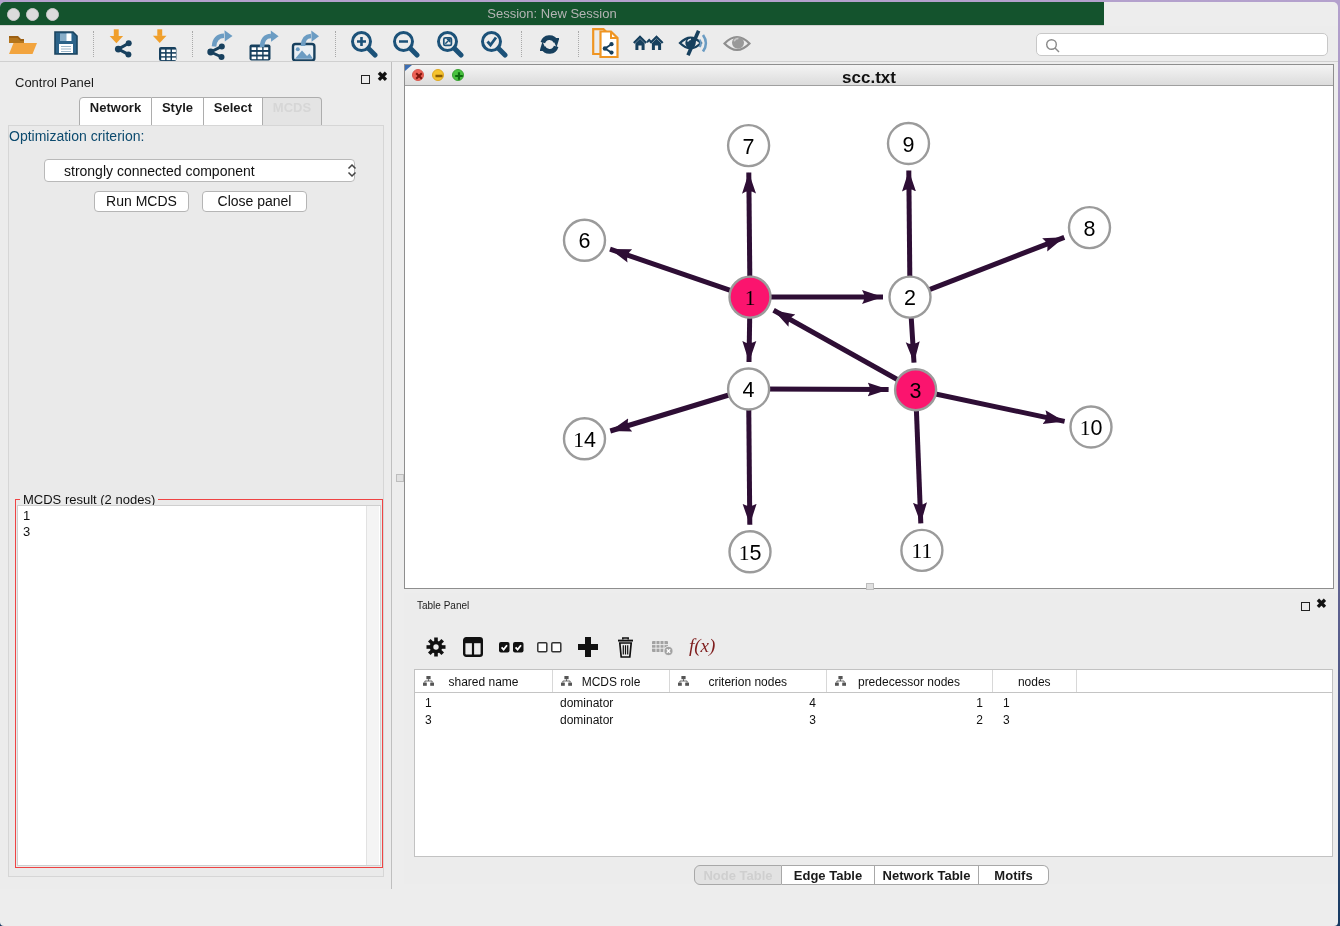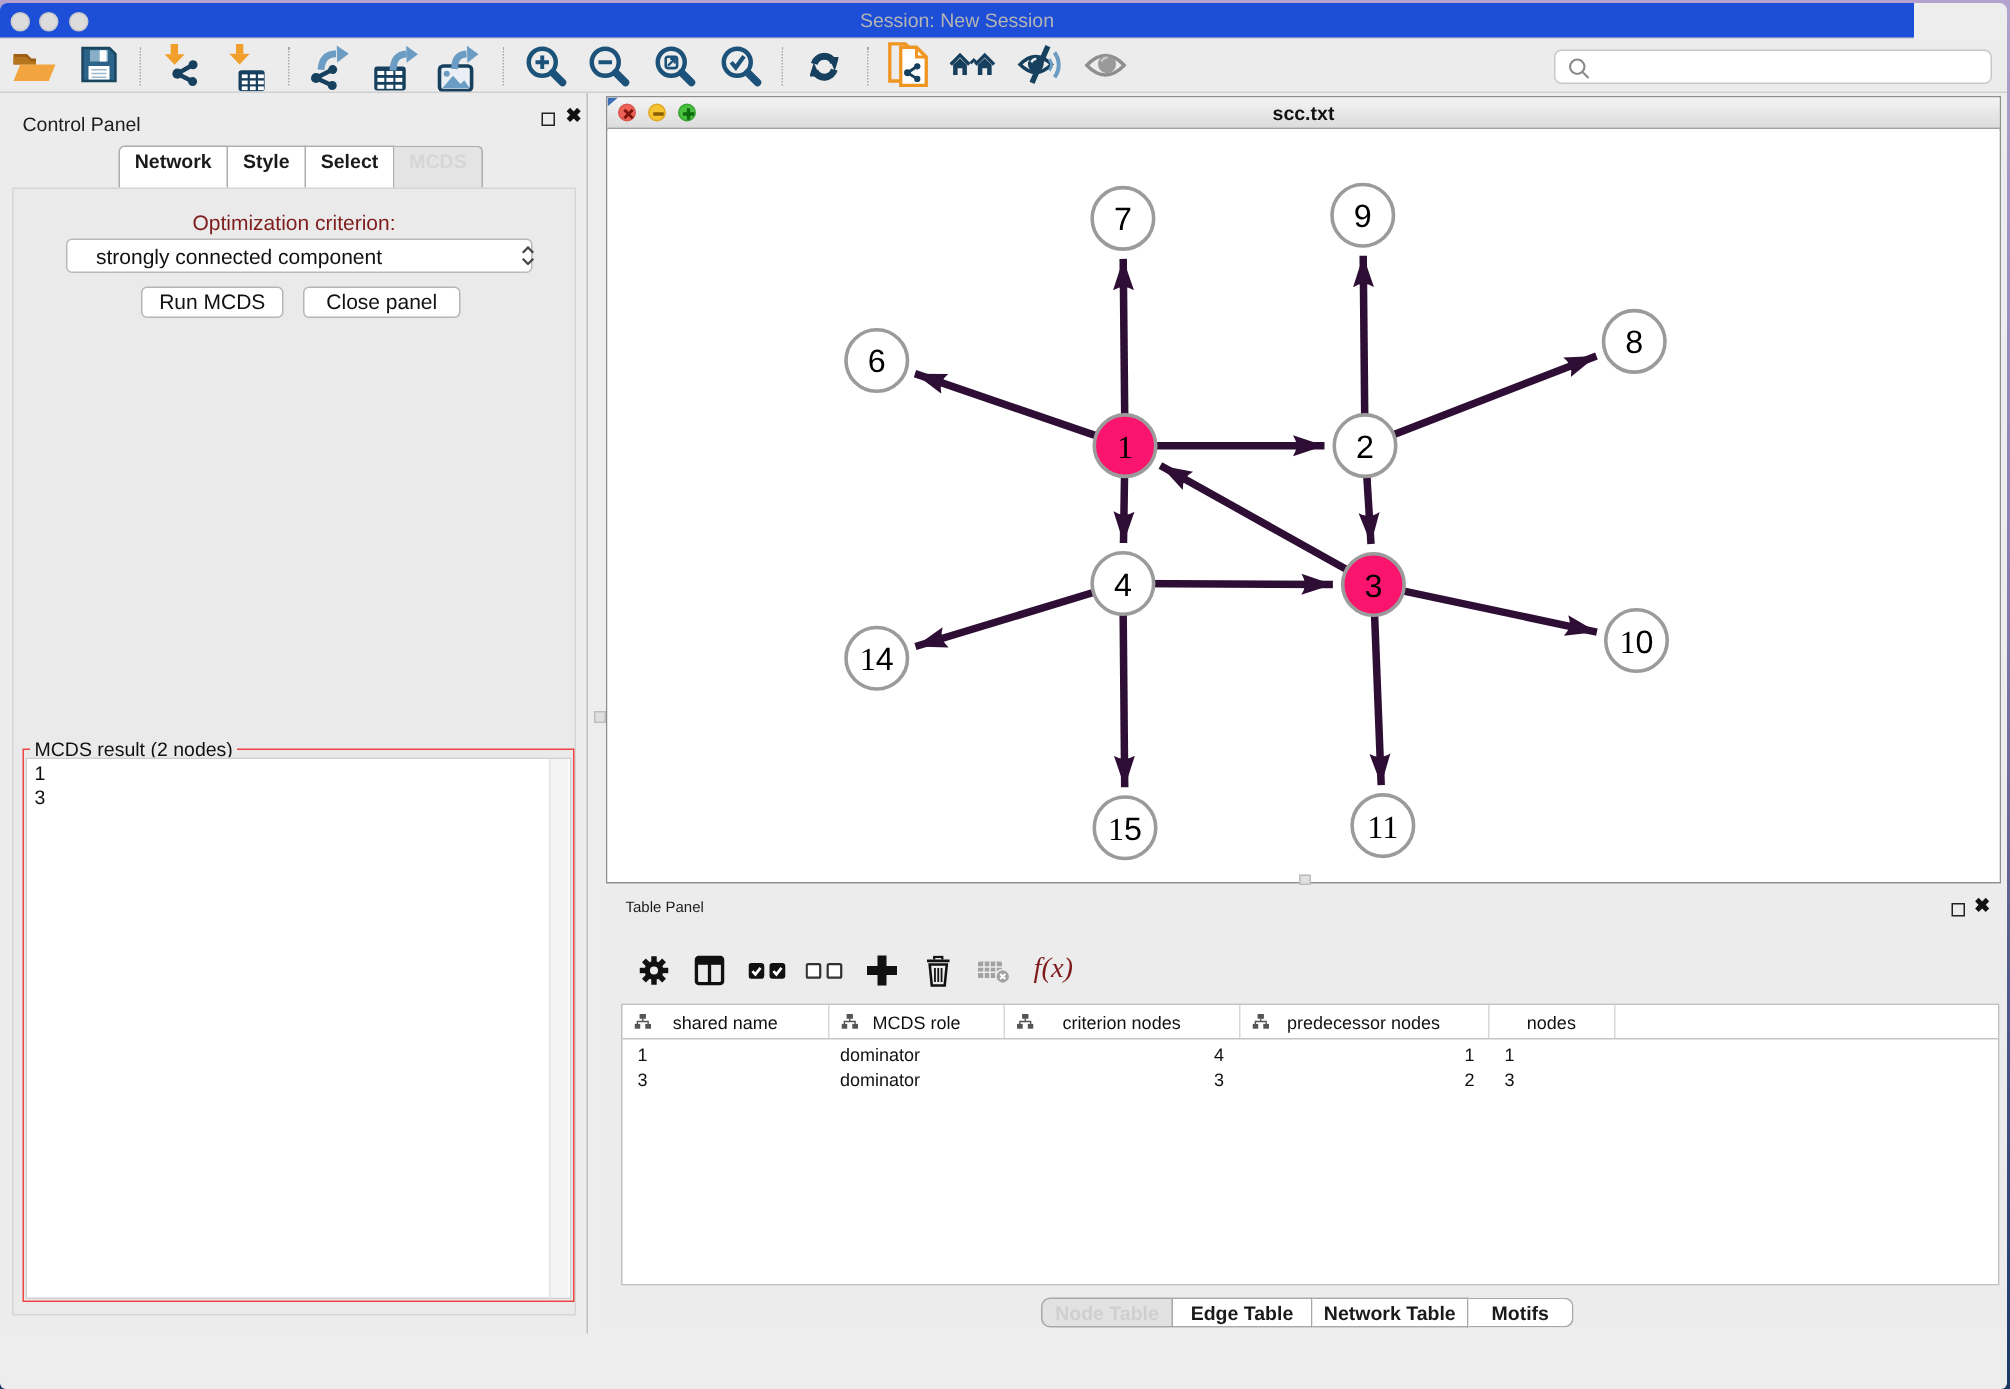--- a/index.html
+++ b/index.html
@@ -1,20 +1,20 @@
 <!DOCTYPE html>
 <html><head>
 <meta charset="utf-8">
 <style>
 * { margin:0; padding:0; box-sizing:border-box; }
 html,body { width:1340px; height:926px; overflow:hidden; }
 body { font-family:"Liberation Sans", sans-serif; background:linear-gradient(180deg,#b4a1cd 0%,#8d7fae 40%,#4c5584 75%,#173a62 100%); position:relative; }
 #app { position:absolute; left:0; top:2px; width:1338px; height:924px; background:#ededed; border-radius:5px 5px 4px 4px; overflow:hidden; }
 
-#titlebar { position:absolute; left:0; top:0; width:1276px; height:24px; background:#1d4ed8; border-bottom:1px solid #d1d1d1; }
+#titlebar { position:absolute; left:0; top:0; width:1104px; height:24px; background:#14532d; border-bottom:1px solid #d1d1d1; }
 .tl { position:absolute; top:5.5px; width:13px; height:13px; border-radius:50%; background:#dcdcdc; border:1px solid #c9c9c9; }
 #title-text { position:absolute; top:4px; width:100%; text-align:center; font-size:13px; color:#b4b4b4; }
 
 #toolbar { position:absolute; left:0; top:24px; width:1338px; height:36px; background:#ececec; border-bottom:1px solid #d0d0d0; }
 .tbsep { position:absolute; top:5px; height:26px; width:0; border-left:1px dotted #a9a9a9; }
 .tbi { position:absolute; top:4px; }
 #searchbox { position:absolute; left:1036px; top:7px; width:292px; height:23px; background:#fff; border:1px solid #c8c8c8; border-radius:5px; }
 
 #controlpanel { position:absolute; left:0; top:60px; width:392px; height:827px; background:#ececec; border-right:1px solid #bfbfbf; }
 #cp-title { position:absolute; left:15px; top:13px; font-size:13px; color:#1c1c1c; }
@@ -22,21 +22,21 @@
 .tab { position:absolute; top:35px; height:36px; background:#fff; border:1px solid #adadad; font-size:13px; font-weight:bold; color:#1a1a1a; text-align:center; line-height:19px; }
 select#crit { position:absolute; left:35px; top:33px; width:311px; height:23px; font-size:14px; font-family:"Liberation Sans",sans-serif; color:#111; background:#fff; border:1px solid #b9b9b9; border-radius:4px; padding-left:19px; appearance:none; -webkit-appearance:none; }
 .cpbtn { position:absolute; top:65px; height:21px; background:#fff; border:1px solid #b5b5b5; border-radius:4px; font-size:14px; color:#111; text-align:center; line-height:19px; }
 #fieldset { position:absolute; left:6px; top:373px; width:368px; height:369px; border:1px solid #ef4444; }
 #fs-legend { position:absolute; left:4px; top:-8px; background:#eaeaea; padding:0 3px; font-size:13px; color:#111; }
 #fs-white { position:absolute; left:1px; top:5px; width:364px; height:361px; background:#fff; border:1px solid #cfcfcf; }
 
 #netwin { position:absolute; left:404px; top:62px; width:930px; height:525px; border:1px solid #8e8e8e; background:#fff; }
 #netbar { position:absolute; left:0; top:0; width:928px; height:21px; background:linear-gradient(180deg,#f4f4f4,#dcdcdc); border-bottom:1px solid #9f9f9f; }
 #netbar .wl { position:absolute; top:3.5px; width:12px; height:12px; border-radius:50%; }
-#net-title { position:absolute; top:3px; width:100%; text-align:center; font-size:13px; font-weight:bold; color:#111; }
+#net-title { position:absolute; top:3px; width:100%; text-align:center; font-size:17px; font-weight:bold; color:#111; }
 #canvas { position:absolute; left:0; top:22px; width:928px; height:501px; background:#fff; }
 
 #tablepanel { position:absolute; left:404px; top:591px; width:934px; height:291px; background:#ececec; }
 #tp-title { position:absolute; left:13px; top:7px; font-size:10px; color:#1c1c1c; }
 #tp-white { position:absolute; left:10px; top:76px; width:919px; height:188px; background:#fff; border:1px solid #c2c2c2; }
 .th { position:absolute; top:0; height:22px; border-right:1px solid #d8d8d8; font-size:12px; color:#111; }
 .th .lbl { position:absolute; top:5px; width:100%; text-align:center; }
 .trow { position:absolute; font-size:12px; color:#111; }
 .tabbtn { position:absolute; top:272px; height:20px; background:#fff; border:1px solid #a8a8a8; font-size:13px; font-weight:bold; color:#1a1a1a; text-align:center; line-height:19px; }
 
@@ -198,21 +198,21 @@
   </div>
   <div id="controlpanel">
     <div id="cp-title">Control Panel</div>
     <div class="winbtn-sq" style="left:361px; top:13px;"></div>
     <div class="winbtn-x" style="left:377px; top:7px;">✖</div>
     <div class="tab" style="left:79px; width:73px; border-radius:4px 0 0 4px;">Network</div>
     <div class="tab" style="left:152px; width:52px; border-left:none;">Style</div>
     <div class="tab" style="left:204px; width:59px; border-left:none;">Select</div>
     <div class="tab" style="left:263px; width:59px; border-radius:0 4px 4px 0; background:#e4e4e4; color:#d6d6d6; border-left:none;">MCDS</div>
     <div id="cp-inner">
-      <div style="position:absolute; left:0; top:14px; width:100%; text-align:center; font-size:14px; color:#7f1d1d;">Optimization criterion:</div>
+      <div style="position:absolute; left:0; top:2px; width:100%; font-size:14px; color:#0c4a6e;">Optimization criterion:</div>
       <select id="crit"><option>strongly connected component</option></select>
       <svg style="position:absolute; left:338px; top:38px;" width="10" height="13" viewBox="0 0 10 13">
           <path d="M1.5 4.5 L5 1 L8.5 4.5" fill="none" stroke="#444" stroke-width="1.5"></path>
           <path d="M1.5 8.5 L5 12 L8.5 8.5" fill="none" stroke="#444" stroke-width="1.5"></path>
         </svg>
       <div class="cpbtn" style="left:85px; width:95px;">Run MCDS</div>
       <div class="cpbtn" style="left:193px; width:105px;">Close panel</div>
       <div id="fieldset">
         <div id="fs-legend">MCDS result (2 nodes)</div>
         <div id="fs-white">

